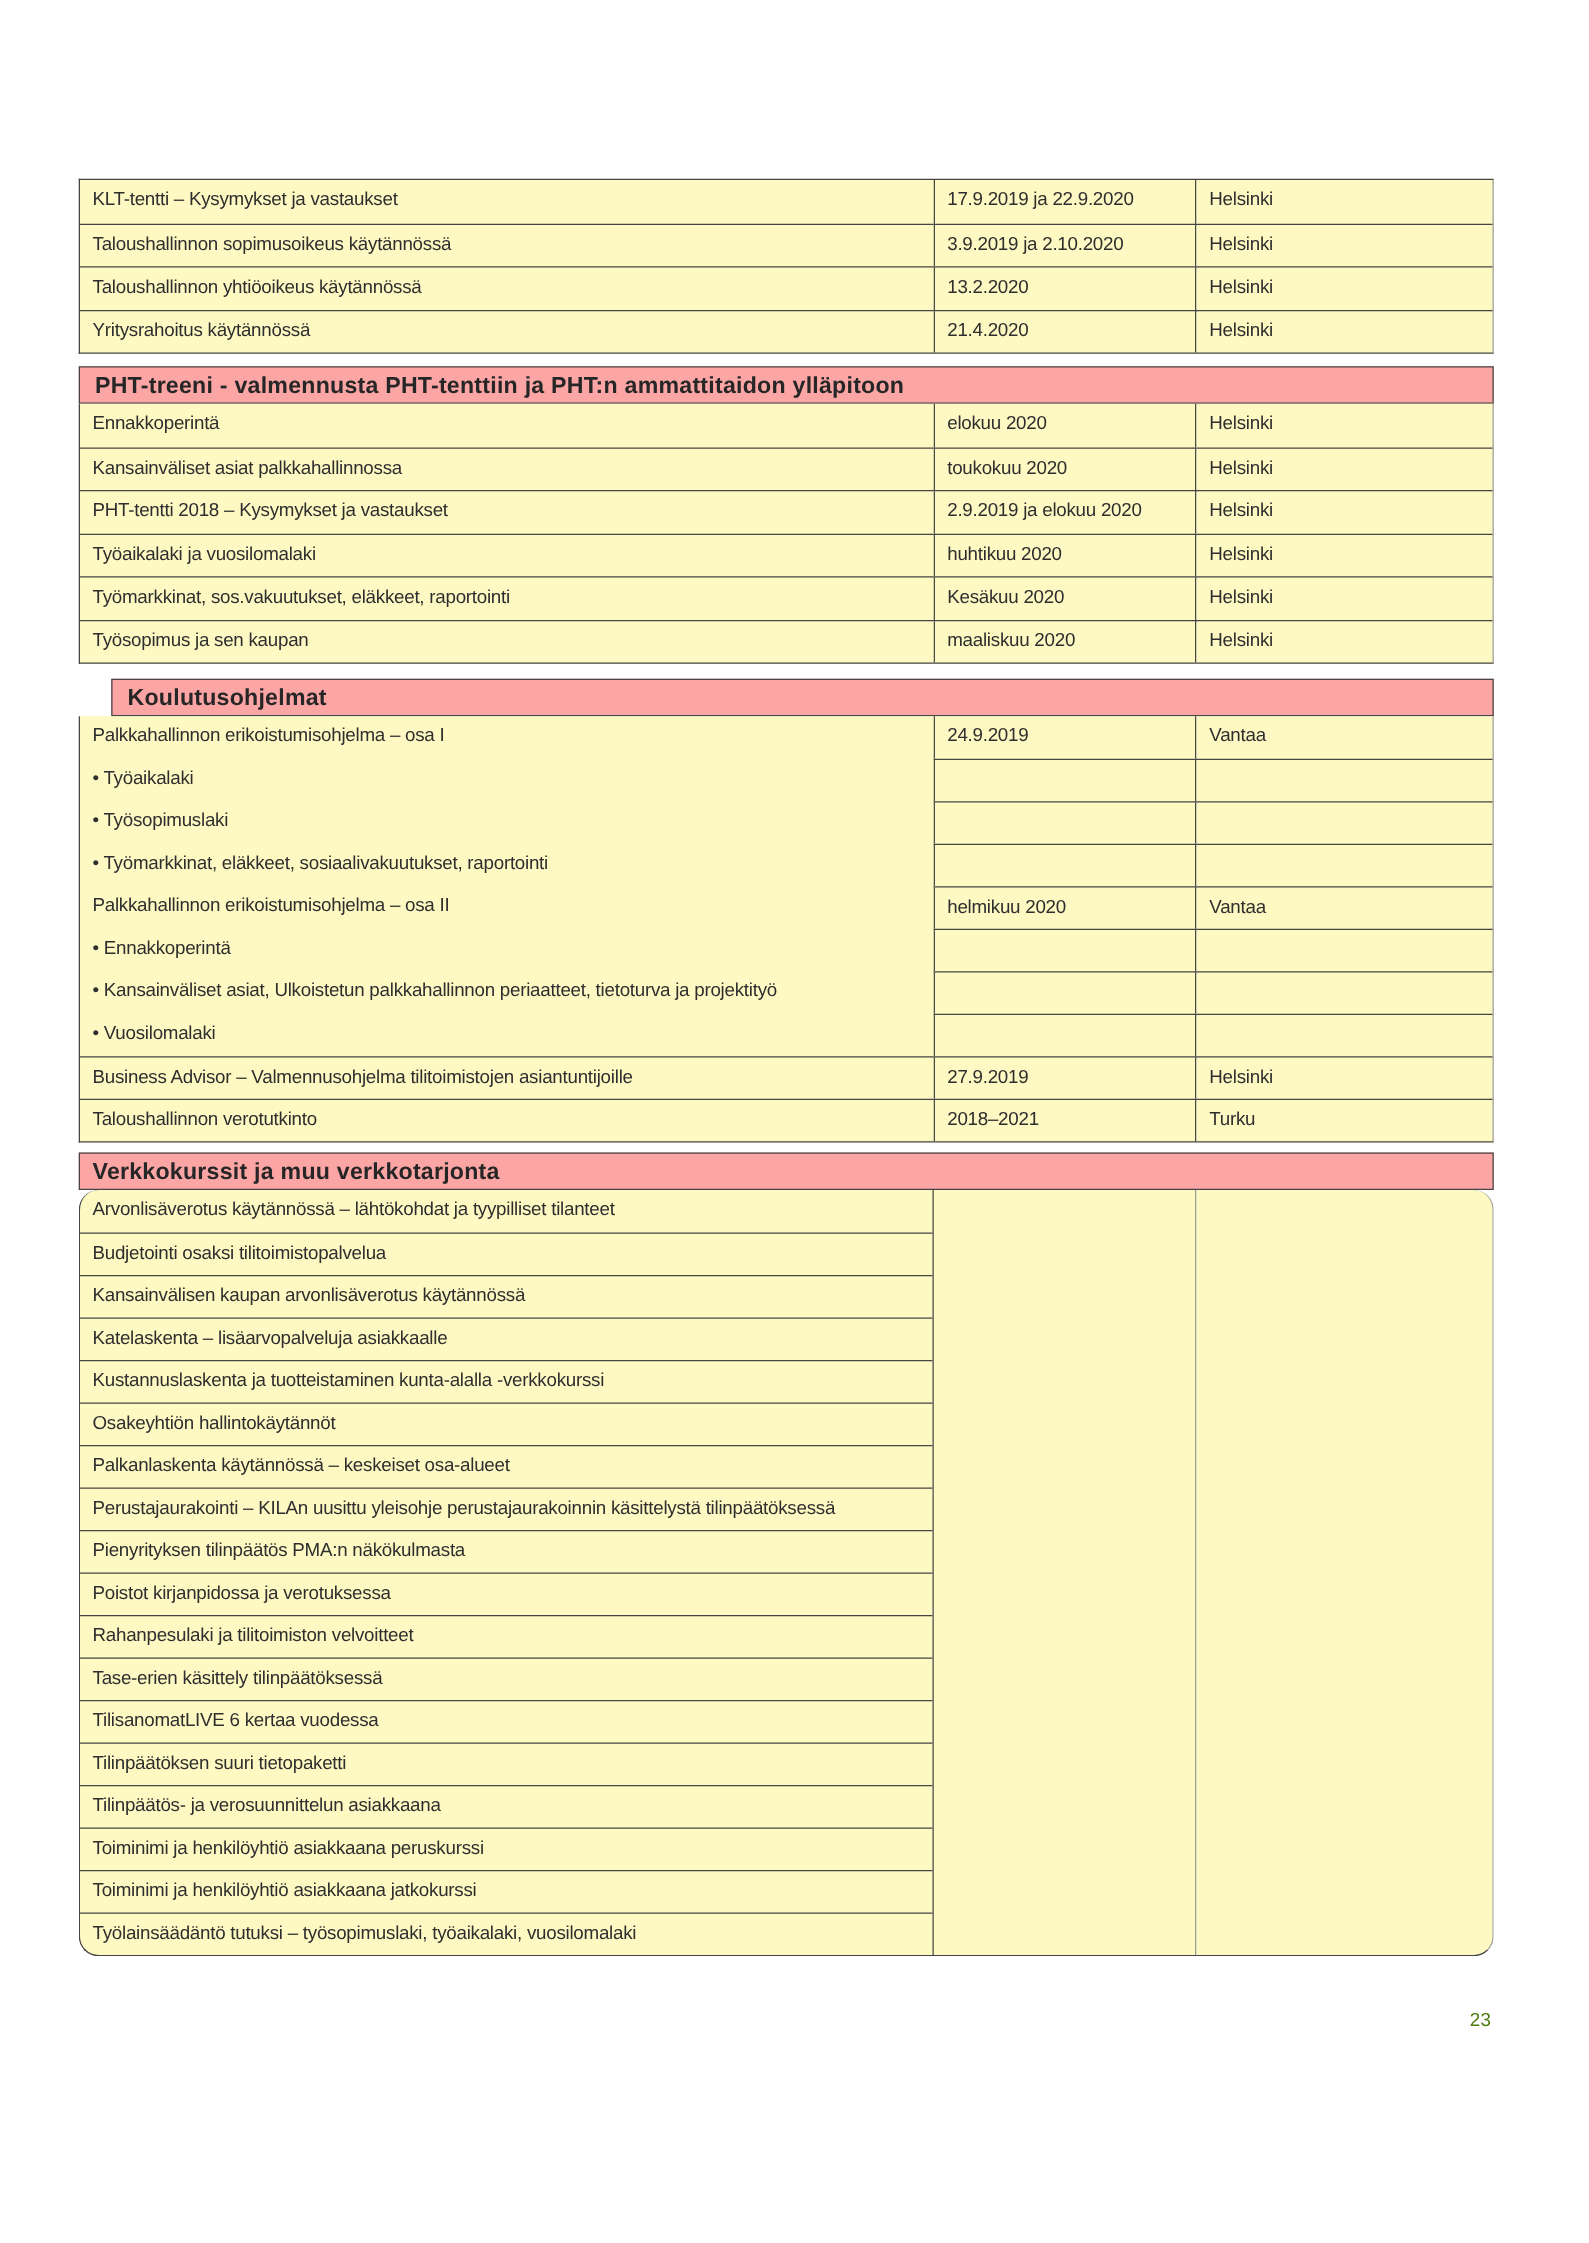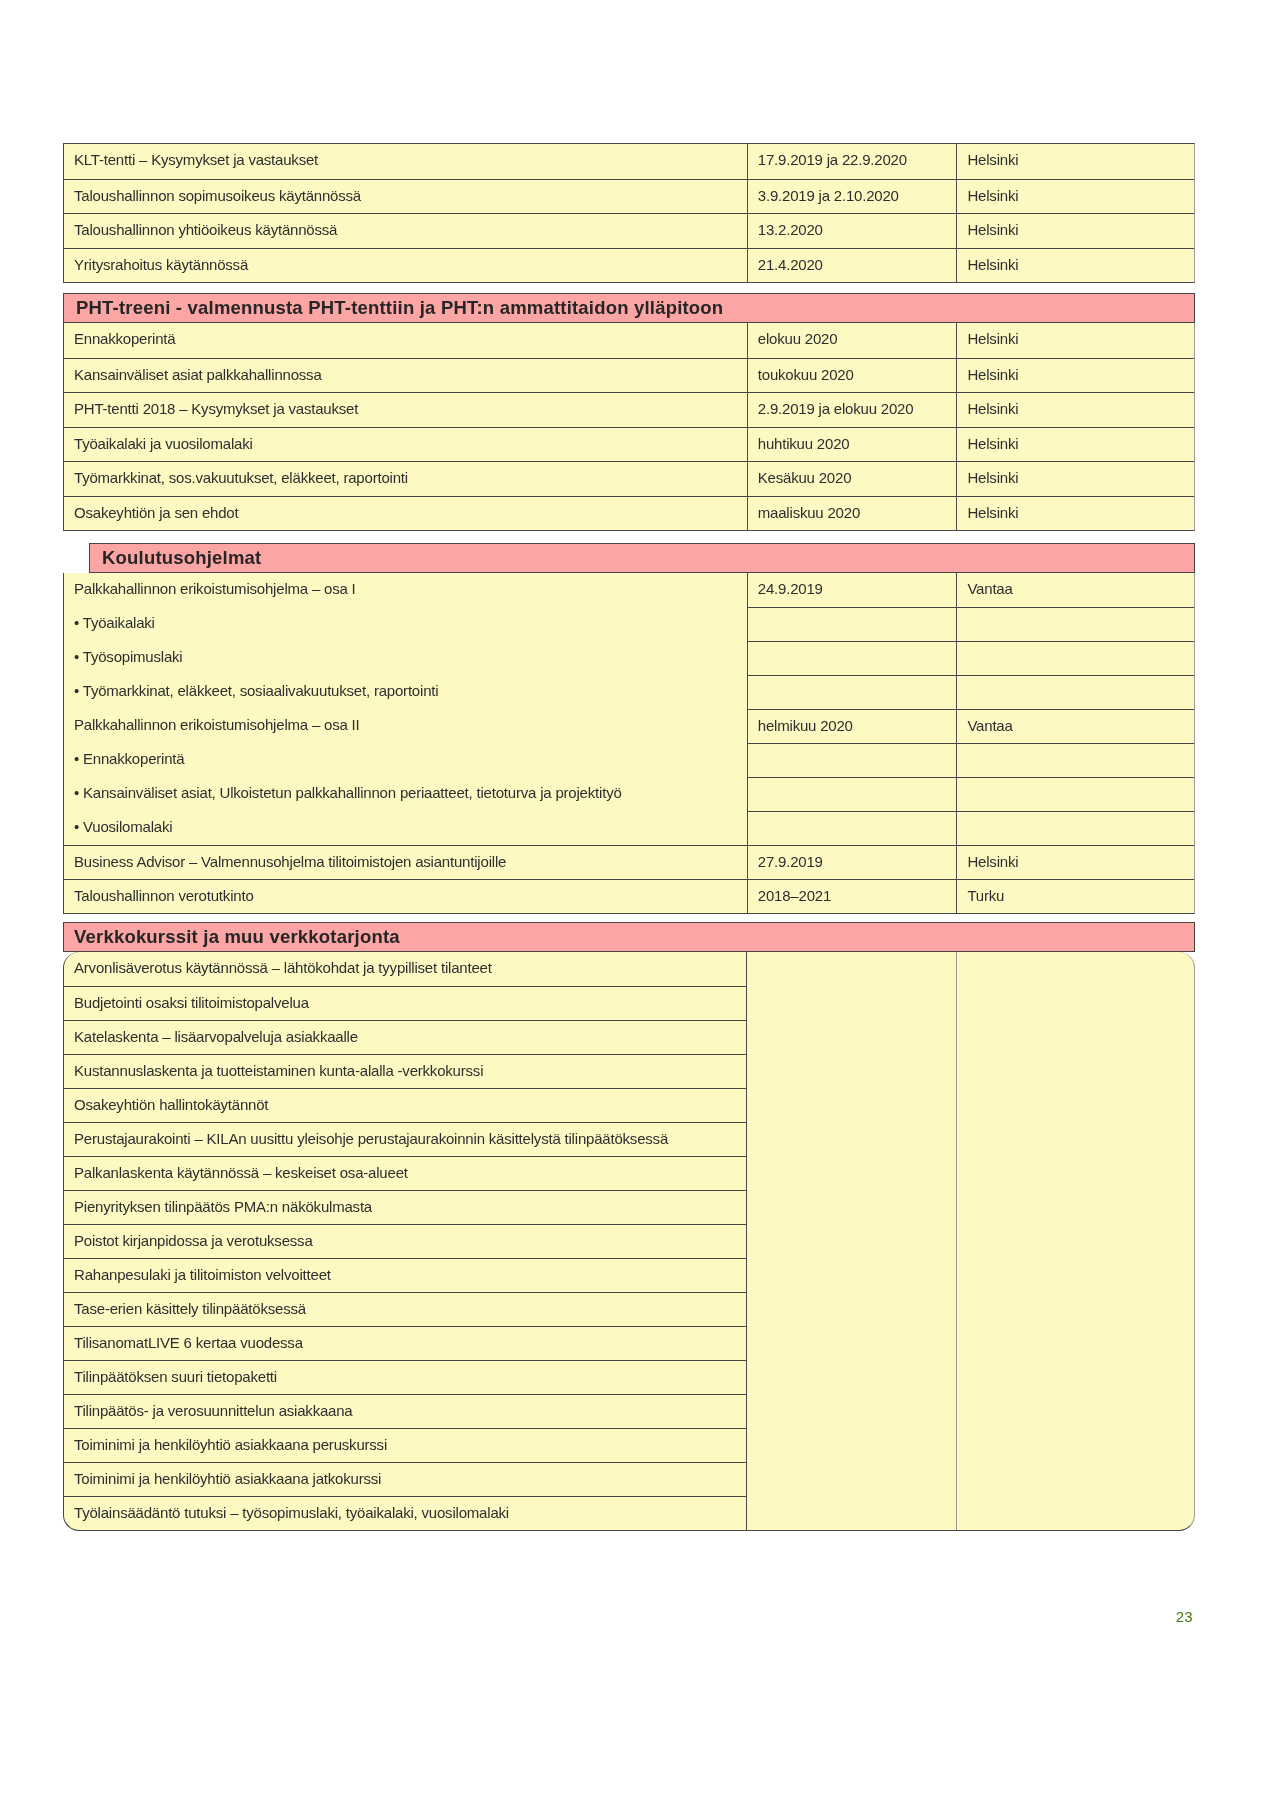--- a/index.html
+++ b/index.html
@@ -132,21 +132,21 @@
         <div class="cell c1">Työaikalaki ja vuosilomalaki</div>
         <div class="cell c2">huhtikuu 2020</div>
         <div class="cell c3">Helsinki</div>
       </div>
       <div class="row">
         <div class="cell c1">Työmarkkinat, sos.vakuutukset, eläkkeet, raportointi</div>
         <div class="cell c2">Kesäkuu 2020</div>
         <div class="cell c3">Helsinki</div>
       </div>
       <div class="row">
-        <div class="cell c1">Osakeyhtiön ja sen ehdot</div>
+        <div class="cell c1">Työsopimus ja sen kaupan</div>
         <div class="cell c2">maaliskuu 2020</div>
         <div class="cell c3">Helsinki</div>
       </div>
     </div>
 
     <div class="band mt-band2">Koulutusohjelmat</div>
     <div class="tbl tbl-c">
       <div class="row">
         <div class="cell c1">Palkkahallinnon erikoistumisohjelma – osa I</div>
         <div class="cell c2">24.9.2019</div>
@@ -197,25 +197,26 @@
         <div class="cell c2">2018–2021</div>
         <div class="cell c3">Turku</div>
       </div>
     </div>
 
     <div class="band mt-band3">Verkkokurssit ja muu verkkotarjonta</div>
     <div class="tbl tbl-d">
       <div class="dcol1">
         <div class="dcell">Arvonlisäverotus käytännössä – lähtökohdat ja tyypilliset tilanteet</div>
         <div class="dcell">Budjetointi osaksi tilitoimistopalvelua</div>
+        <div class="dcell">Kansainvälisen kaupan arvonlisäverotus käytännössä</div>
         <div class="dcell">Katelaskenta – lisäarvopalveluja asiakkaalle</div>
         <div class="dcell">Kustannuslaskenta ja tuotteistaminen kunta-alalla -verkkokurssi</div>
         <div class="dcell">Osakeyhtiön hallintokäytännöt</div>
+        <div class="dcell">Palkanlaskenta käytännössä – keskeiset osa-alueet</div>
         <div class="dcell">Perustajaurakointi – KILAn uusittu yleisohje perustajaurakoinnin käsittelystä tilinpäätöksessä</div>
-        <div class="dcell">Palkanlaskenta käytännössä – keskeiset osa-alueet</div>
         <div class="dcell">Pienyrityksen tilinpäätös PMA:n näkökulmasta</div>
         <div class="dcell">Poistot kirjanpidossa ja verotuksessa</div>
         <div class="dcell">Rahanpesulaki ja tilitoimiston velvoitteet</div>
         <div class="dcell">Tase-erien käsittely tilinpäätöksessä</div>
         <div class="dcell">TilisanomatLIVE 6 kertaa vuodessa</div>
         <div class="dcell">Tilinpäätöksen suuri tietopaketti</div>
         <div class="dcell">Tilinpäätös- ja verosuunnittelun asiakkaana</div>
         <div class="dcell">Toiminimi ja henkilöyhtiö asiakkaana peruskurssi</div>
         <div class="dcell">Toiminimi ja henkilöyhtiö asiakkaana jatkokurssi</div>
         <div class="dcell">Työlainsäädäntö tutuksi – työsopimuslaki, työaikalaki, vuosilomalaki</div>

